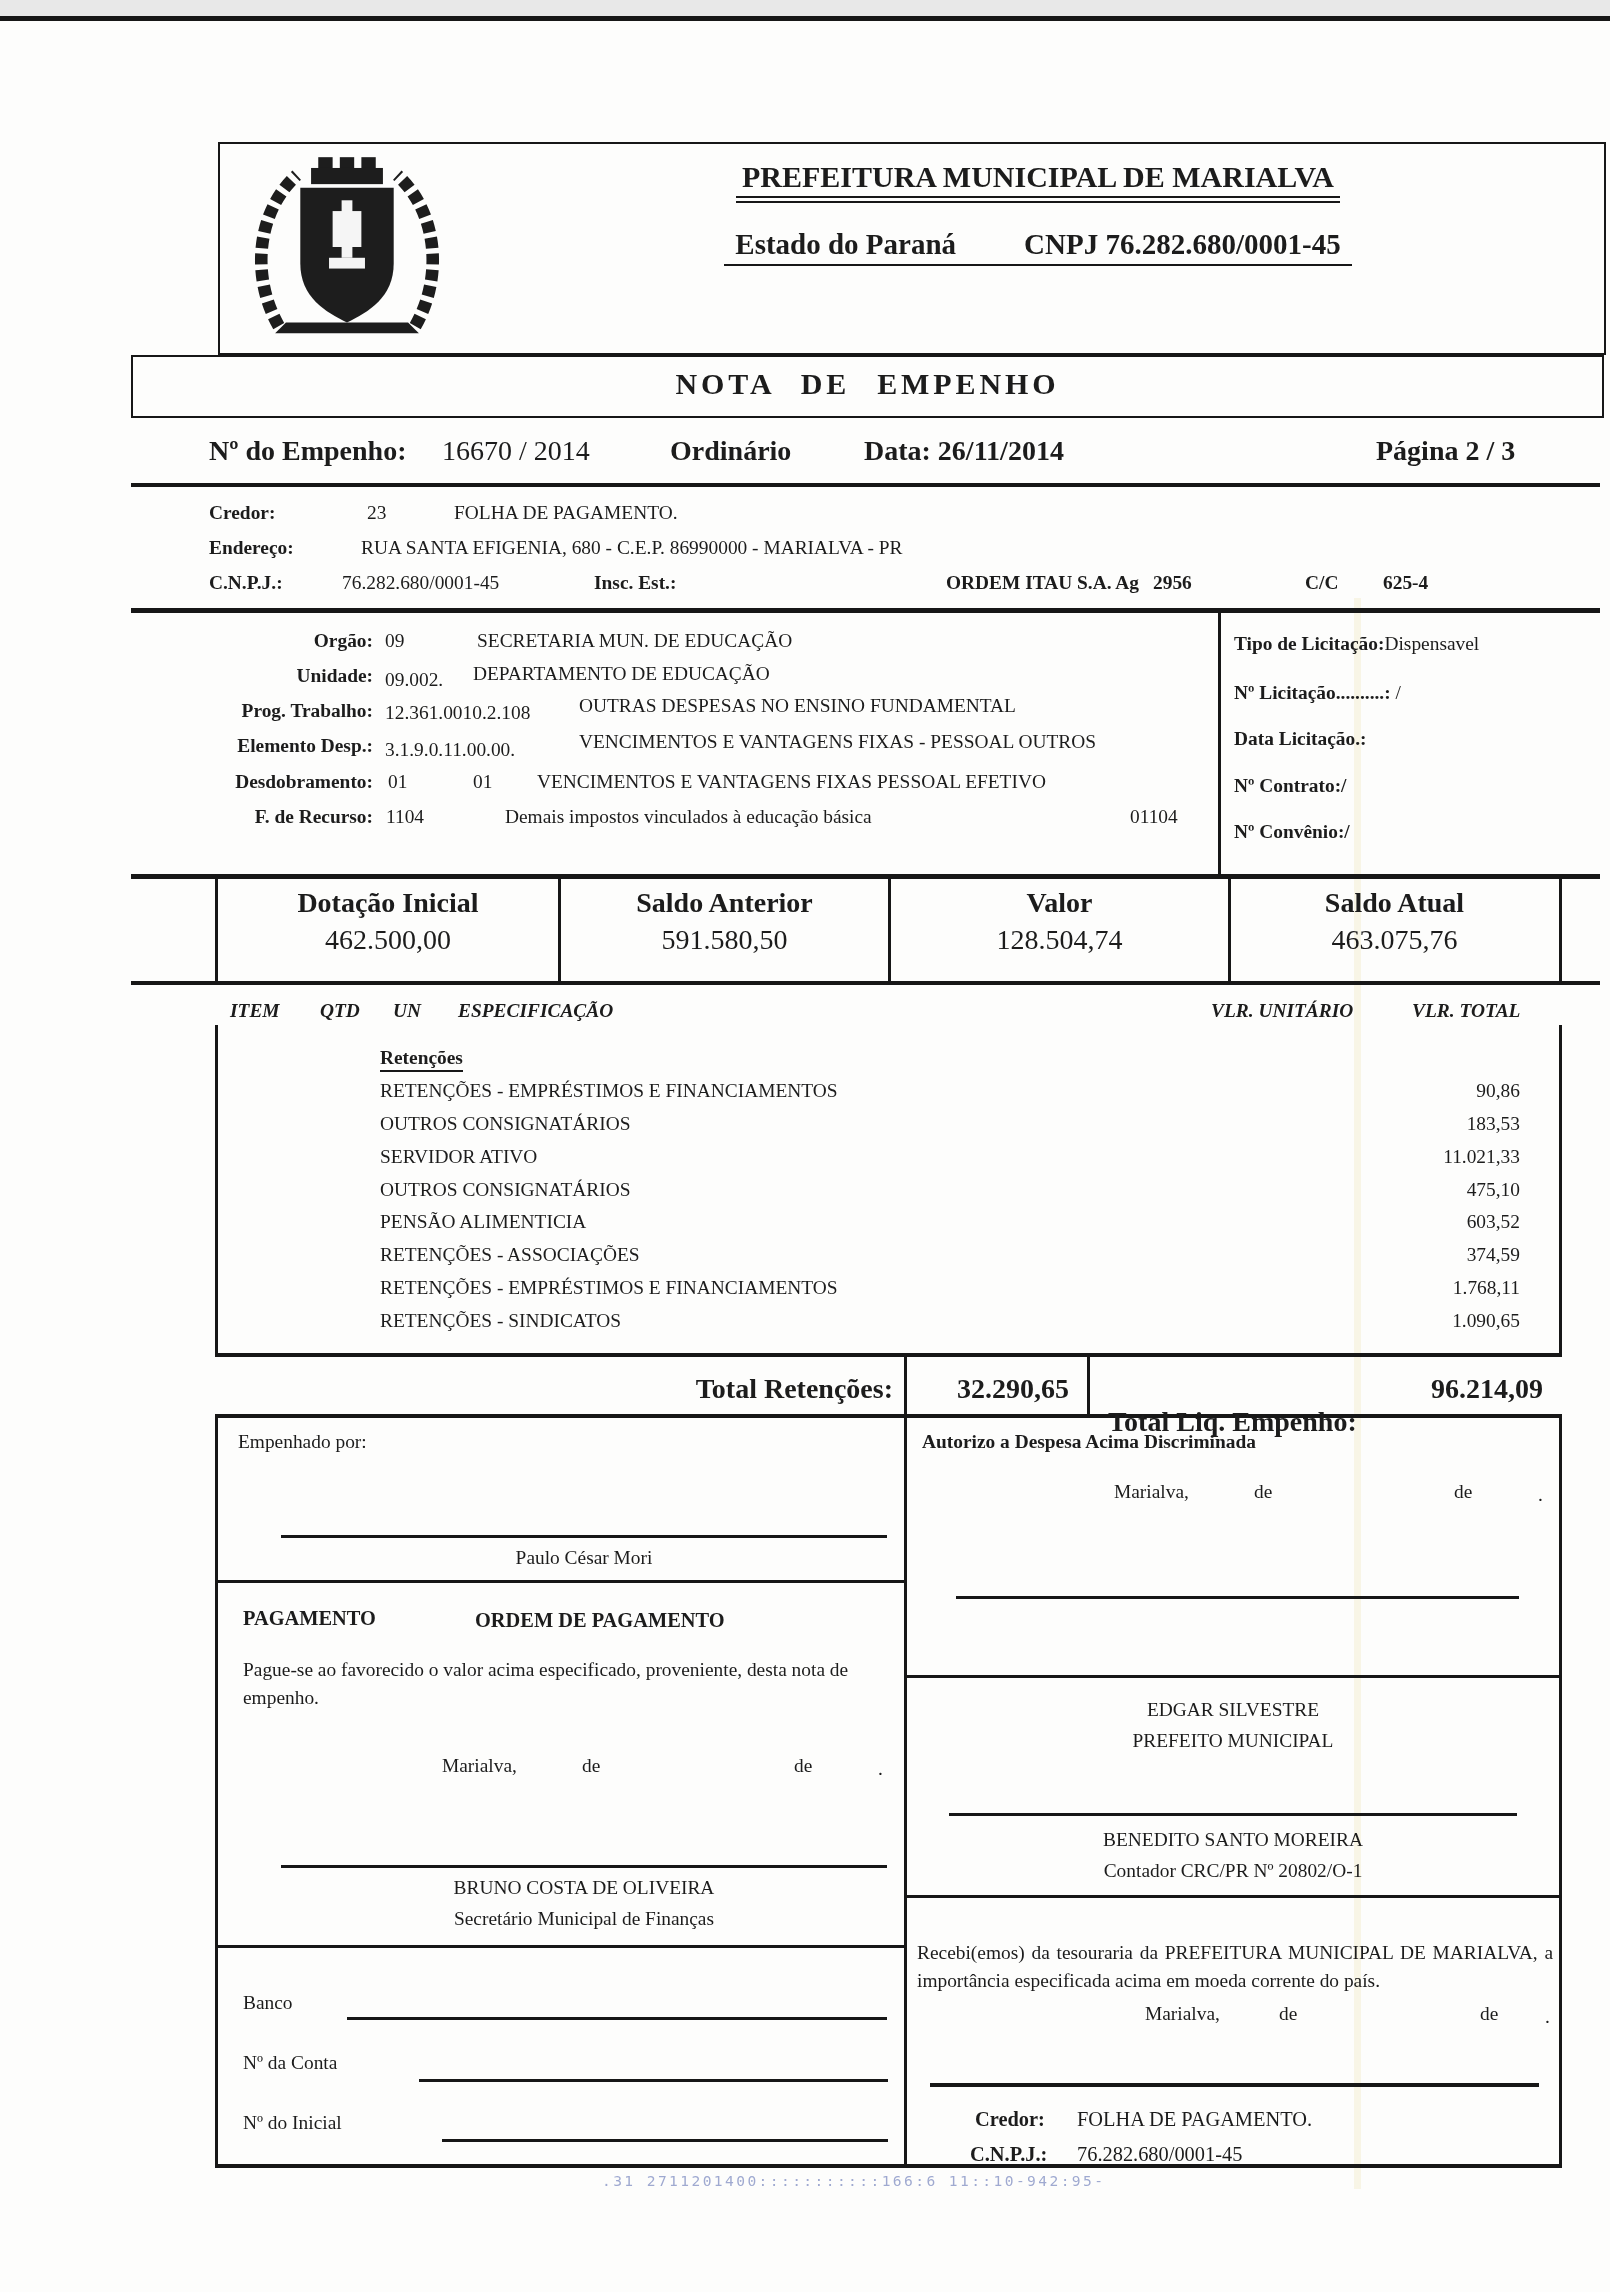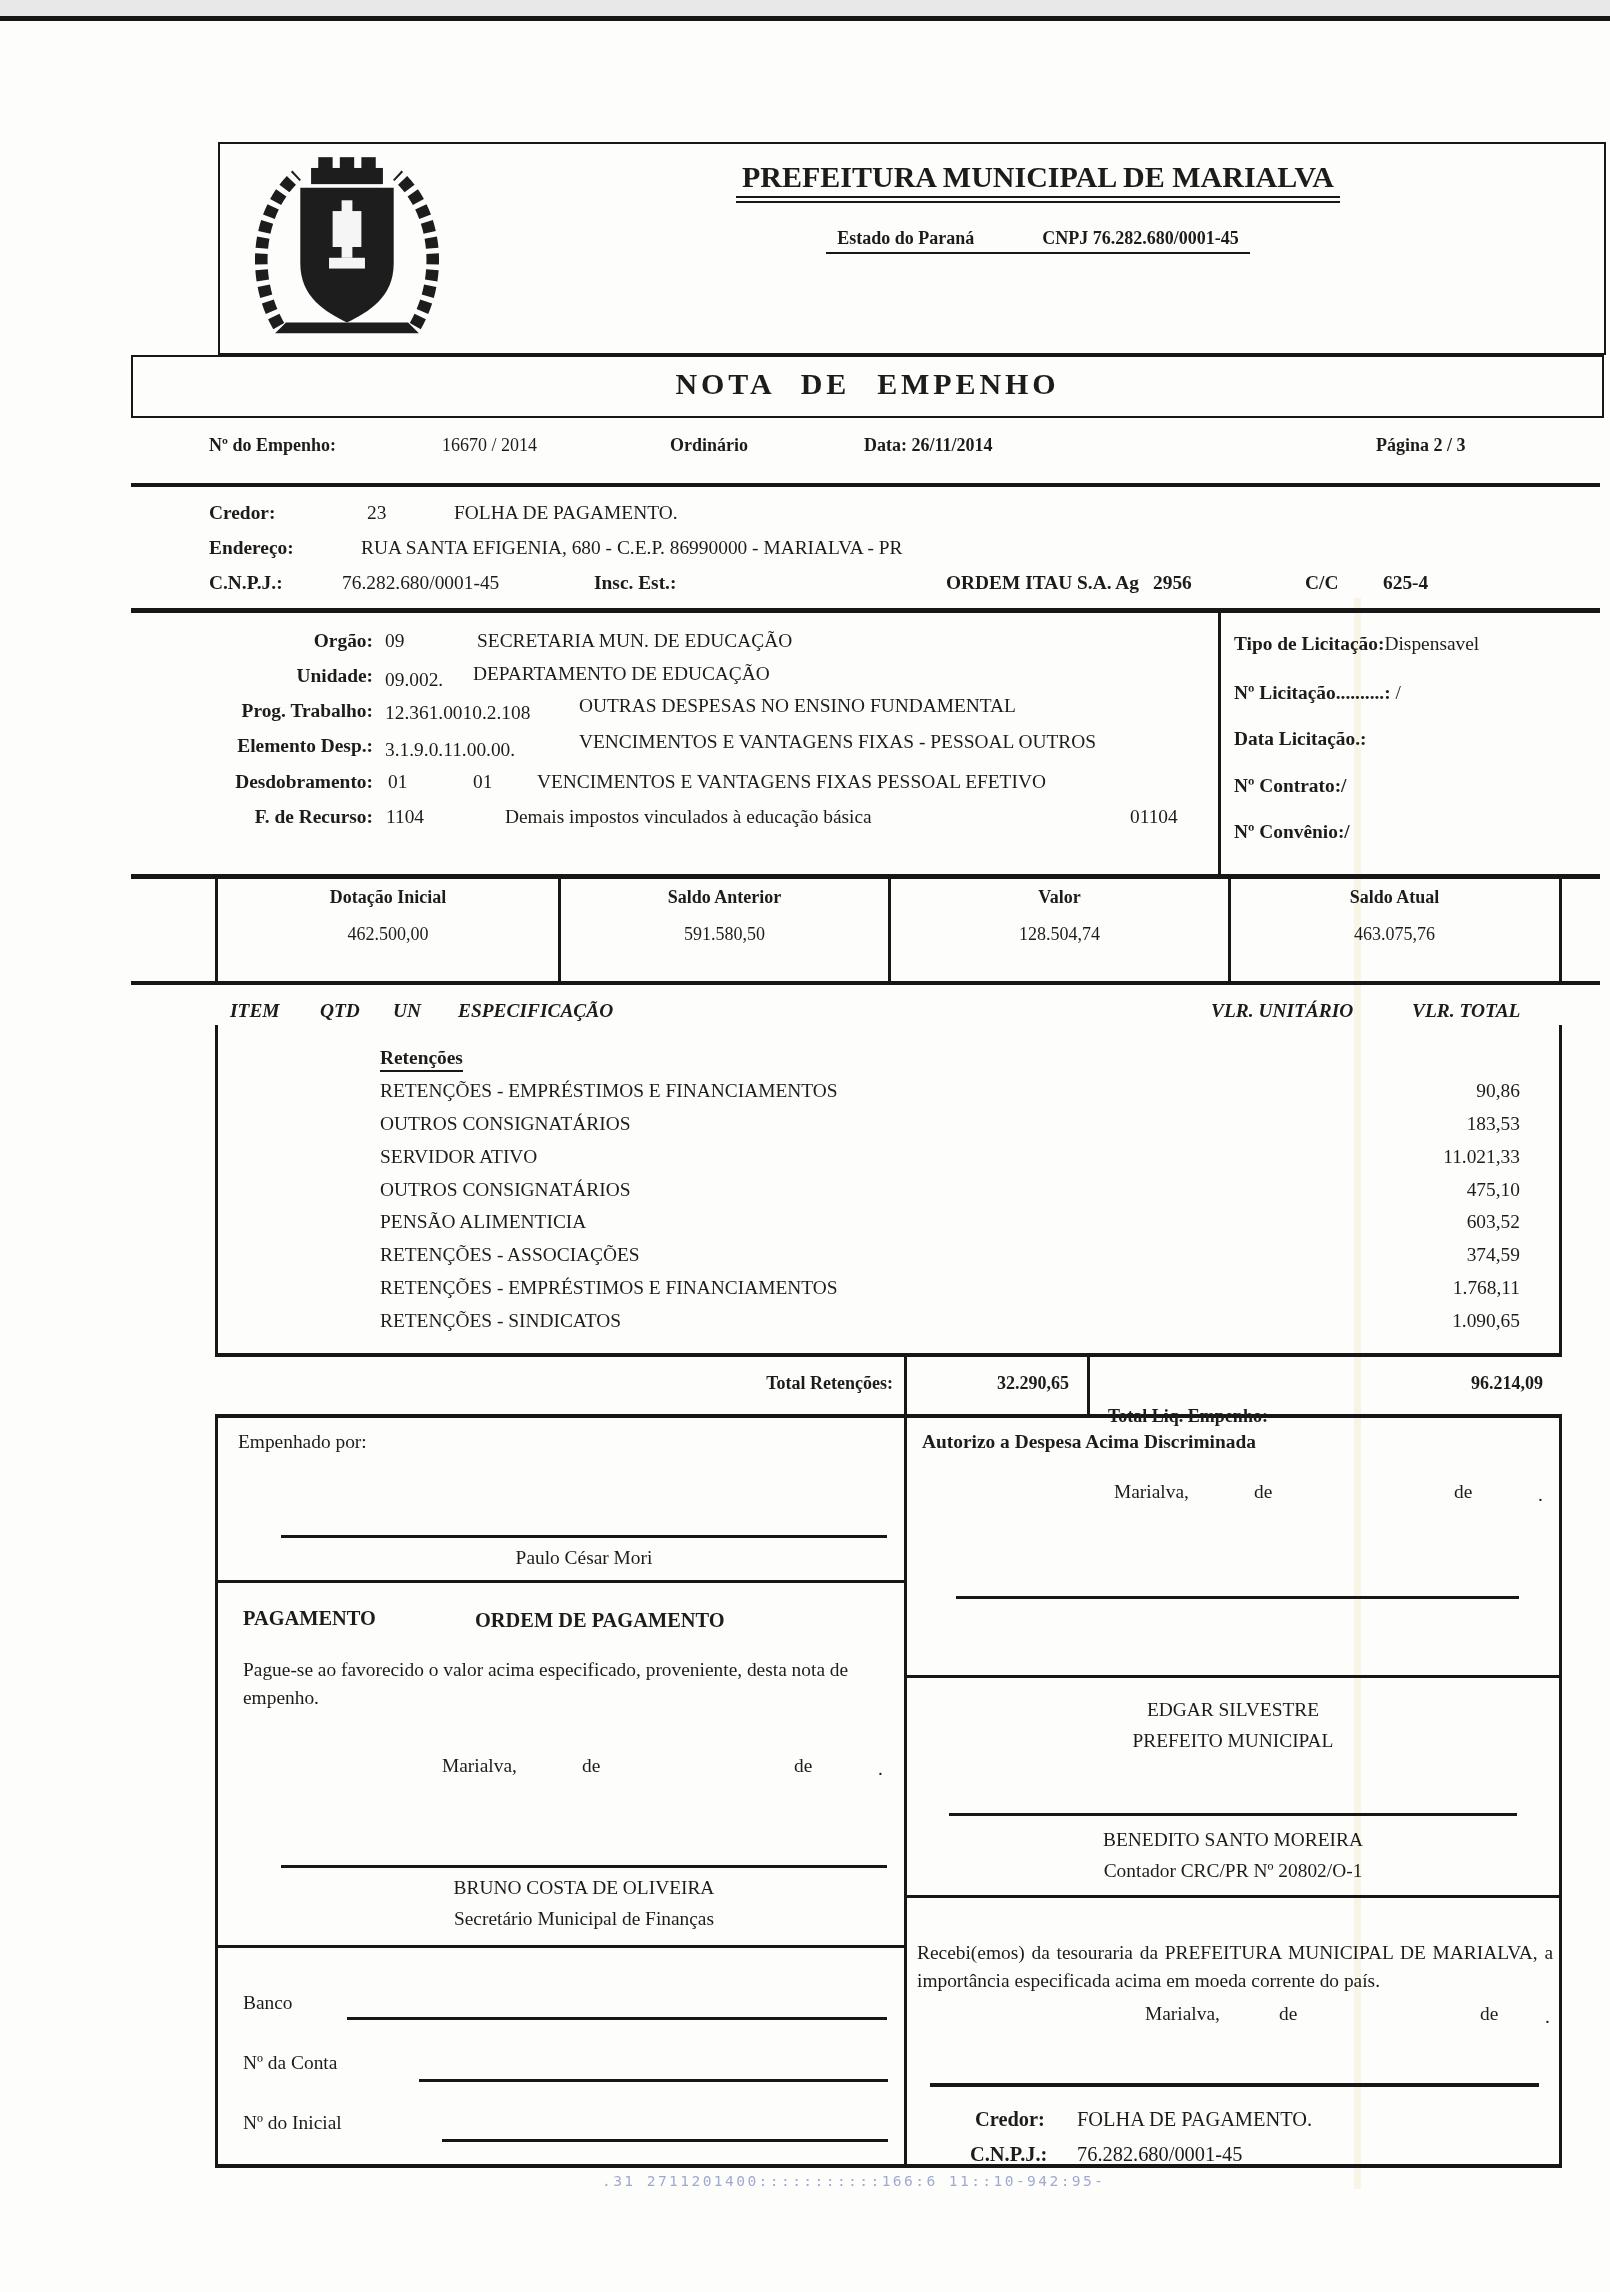--- a/index.html
+++ b/index.html
@@ -6,22 +6,22 @@
   #page{position:relative;width:1611px;height:2292px;background:#fdfdfc;margin:16px auto;
         font-family:"Liberation Serif",serif;color:#1c1c1c;overflow:hidden;}
   .abs{position:absolute;white-space:nowrap;}
   .b{font-weight:bold;}
   .i{font-style:italic;}
   .hr{position:absolute;background:#171717;}
   .vr{position:absolute;background:#171717;}
   .sig{position:absolute;height:2.9px;background:#171717;}
   .t20{font-size:19.4px;}
   .t21{font-size:20.4px;}
-  .t22{font-size:18px;}
-  .t23{font-size:18px;}
+  .t22{font-size:28px;}
+  .t23{font-size:29px;}
   .ctr{text-align:center;}
   .rt{text-align:right;}
   .ul3{border-bottom:2.9px solid #171717;padding:0 11.6px 3.9px 11.6px;}
   .uldbl{border-bottom:7.8px double #171717;padding:0 5.8px 2.9px 5.8px;}
   .gap60{display:inline-block;width:58px;}
   .gap70{display:inline-block;width:68px;}
   .gap28{display:inline-block;width:27px;}
   .para{position:absolute;white-space:normal;font-size:19.4px;line-height:1.45;}
   .stamp{position:absolute;font-family:"DejaVu Sans Mono",monospace;font-size:14.6px;
          color:#8f9bc9;letter-spacing:2.4px;opacity:.85;}

